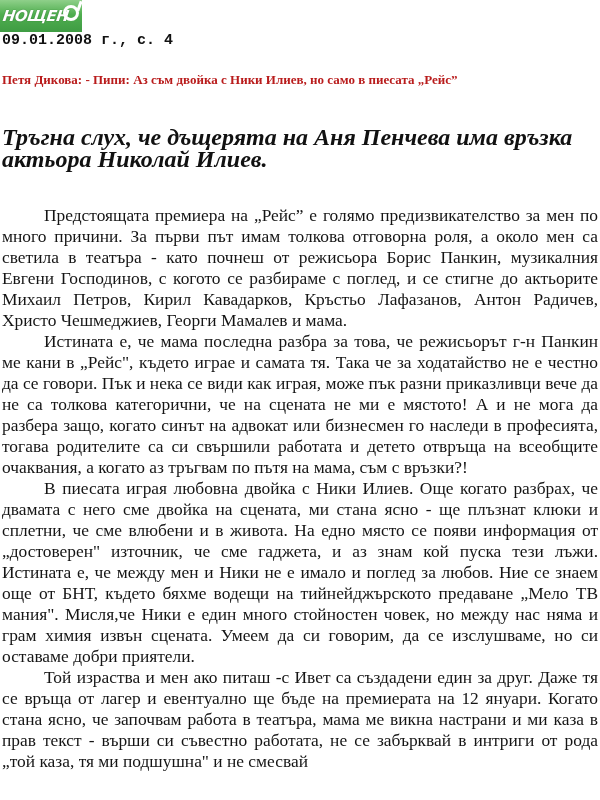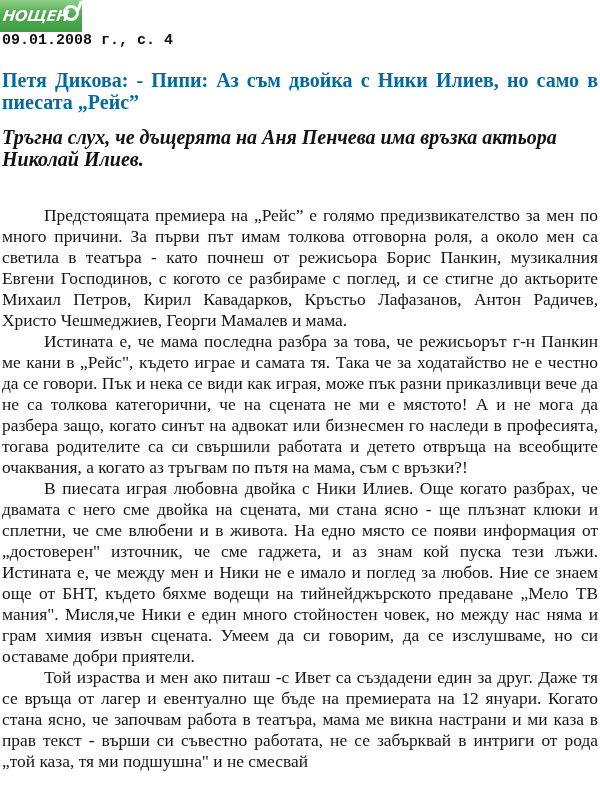--- a/index.html
+++ b/index.html
@@ -68,35 +68,35 @@
     color: #111;
   }
   .headline {
     position: absolute;
     left: 2px;
     top: 69px;
     width: 596px;
     margin: 0;
     font-family: "Liberation Serif", "DejaVu Serif", serif;
     font-weight: bold;
-    font-size: 20px;
+    font-size: 13px;
     line-height: 22px;
     text-align: justify;
-    color: #0369a1;
+    color: #b91c1c;
   }
   .subheadline {
     position: absolute;
     left: 2px;
     top: 126px;
     width: 596px;
     margin: 0;
     font-family: "Liberation Serif", "DejaVu Serif", serif;
     font-weight: bold;
     font-style: italic;
-    font-size: 20px;
+    font-size: 24px;
     line-height: 22px;
     color: #111;
   }
   .article-body {
     position: absolute;
     left: 2px;
     top: 205px;
     width: 596px;
     font-family: "Liberation Serif", "DejaVu Serif", serif;
     font-size: 17.4px;

